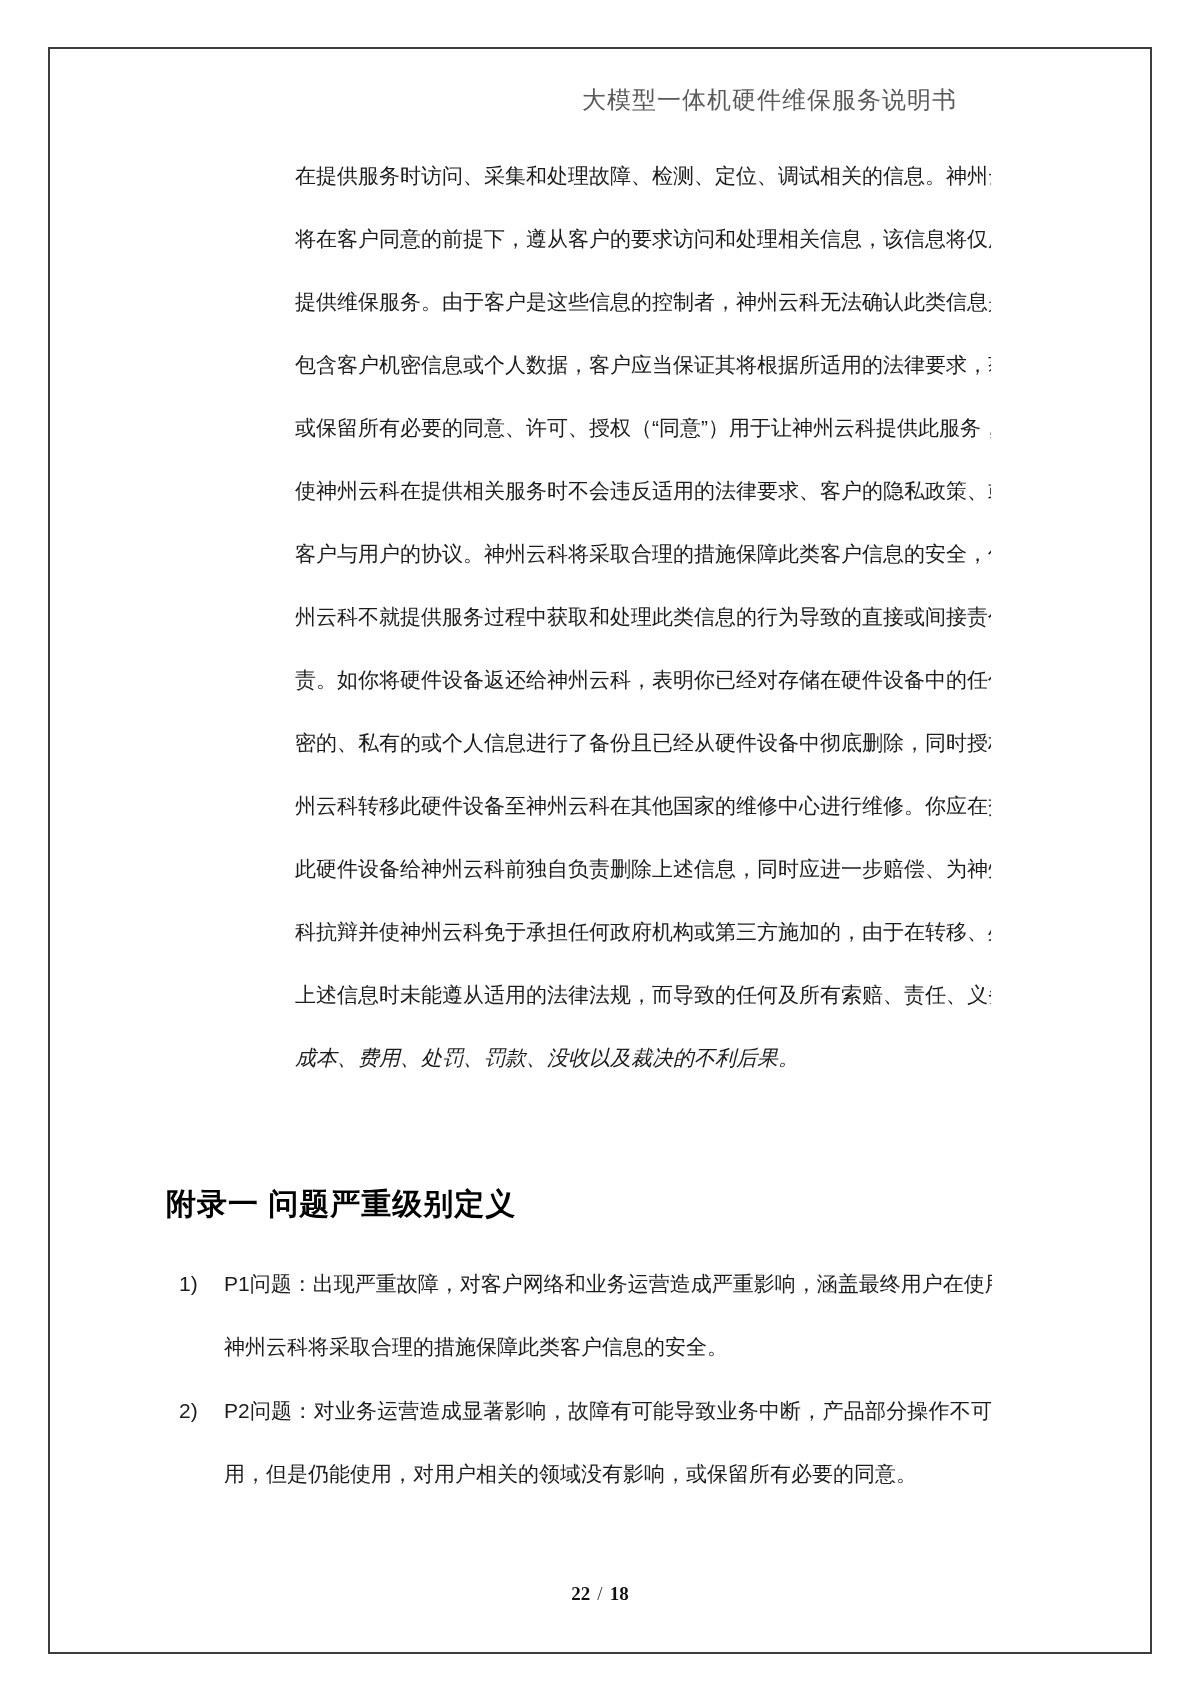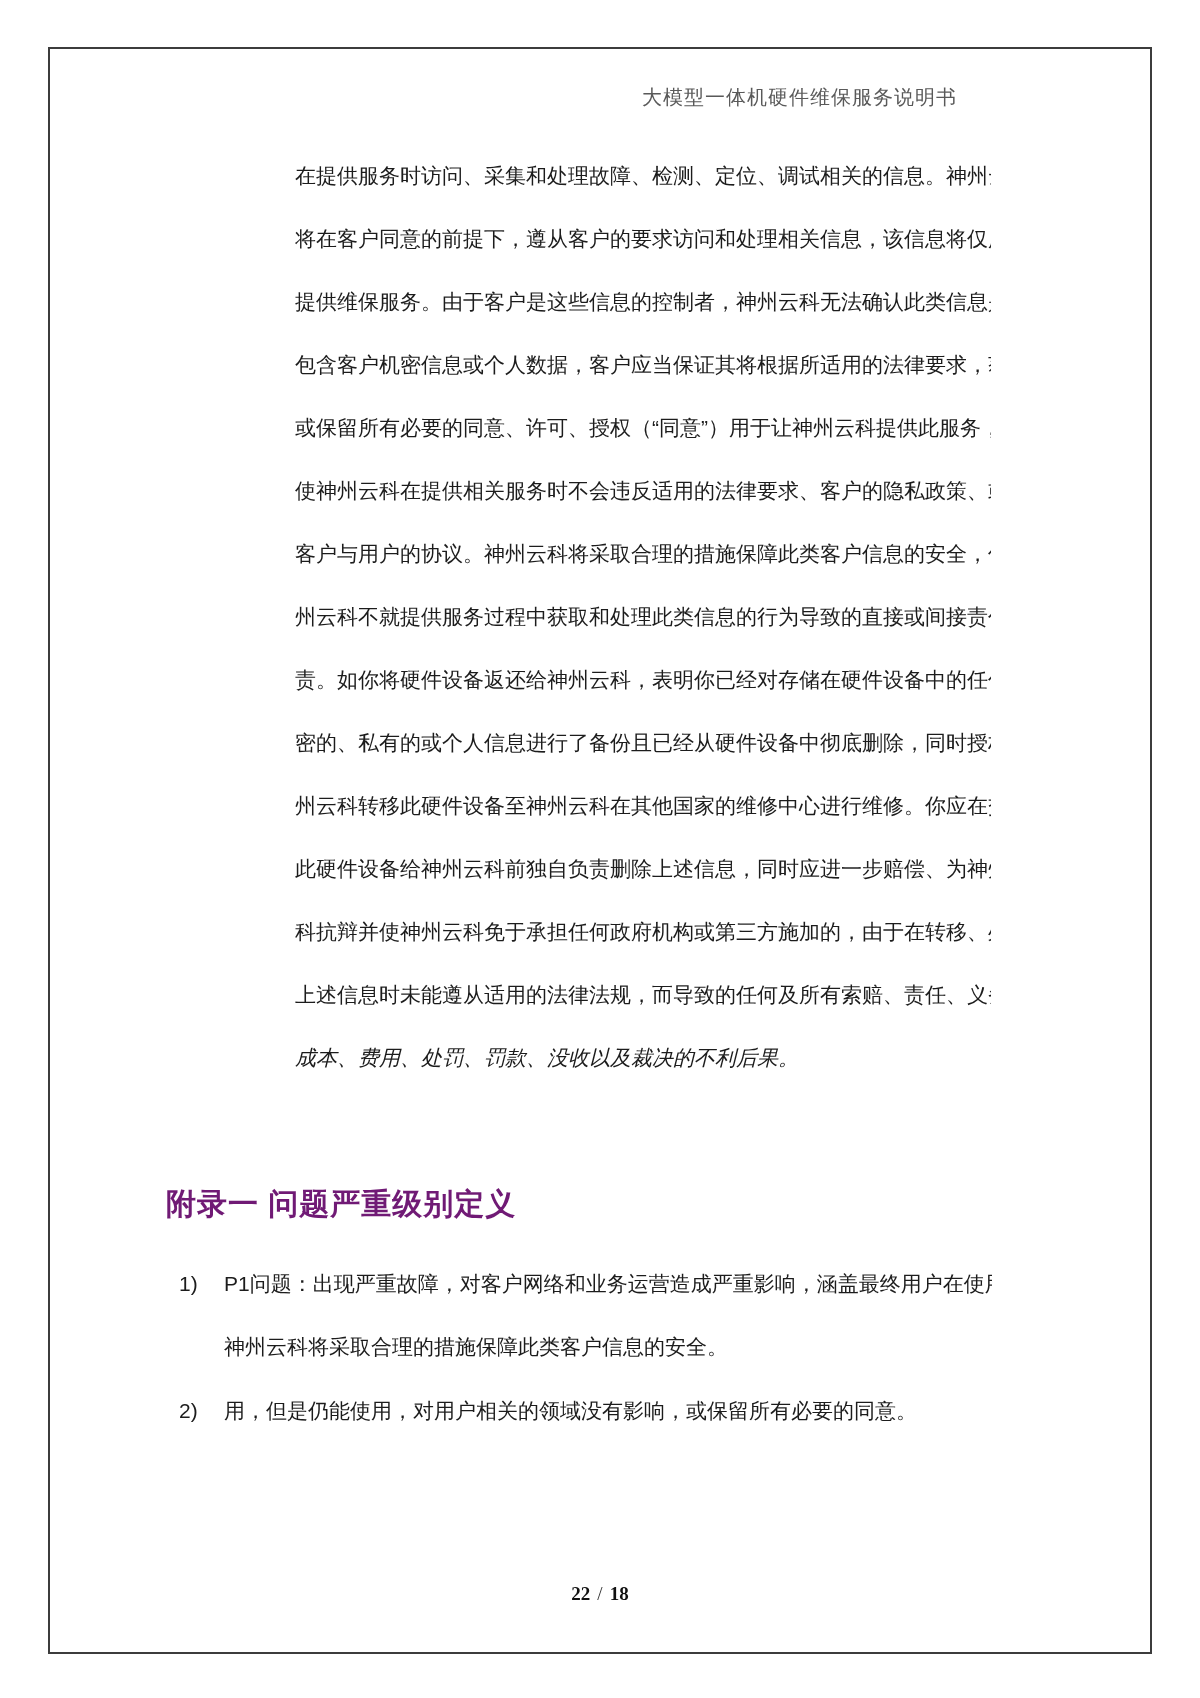--- a/index.html
+++ b/index.html
@@ -23,21 +23,21 @@
     height: 1607px;
     border: 2px solid #3c3c3c;
     box-sizing: border-box;
     pointer-events: none;
   }
   .doc-header {
     position: absolute;
     top: 84px;
     right: 243px;
     font-family: "Liberation Serif", serif;
-    font-size: 20px;
+    font-size: 24px;
     color: #595959;
     letter-spacing: 1px;
     white-space: nowrap;
   }
   .body-block {
     position: absolute;
     left: 295px;
     top: 144px;
     width: 696px;
   }
@@ -57,21 +57,21 @@
     text-align-last: left;
     white-space: nowrap;
     font-style: italic;
   }
   .appendix-heading {
     position: absolute;
     left: 166px;
     top: 1184px;
     font-size: 30px;
     font-weight: bold;
-    color: #701a75;
+    color: #000000;
     letter-spacing: 1px;
     white-space: nowrap;
   }
   .list-item {
     position: absolute;
     left: 179px;
     width: 813px;
   }
   .list-item.item-1 { top: 1252px; }
   .list-item.item-2 { top: 1379px; }
@@ -153,20 +153,21 @@
     <span class="list-marker">1)</span>
     <div class="list-lines">
       <div class="list-line">P1问题：出现严重故障，对客户网络和业务运营造成严重影响，涵盖最终用户在使用</div>
       <div class="list-line last">神州云科将采取合理的措施保障此类客户信息的安全。</div>
     </div>
   </div>
 
   <div class="list-item item-2">
     <span class="list-marker">2)</span>
     <div class="list-lines">
+      <div class="list-line">P2问题：对业务运营造成显著影响，故障有可能导致业务中断，产品部分操作不可</div>
       <div class="list-line last">用，但是仍能使用，对用户相关的领域没有影响，或保留所有必要的同意。</div>
     </div>
   </div>
 
   <div class="doc-footer">
     <span class="num">22</span><span class="sep">/</span><span class="num">18</span>
   </div>
 
 </div>
 

